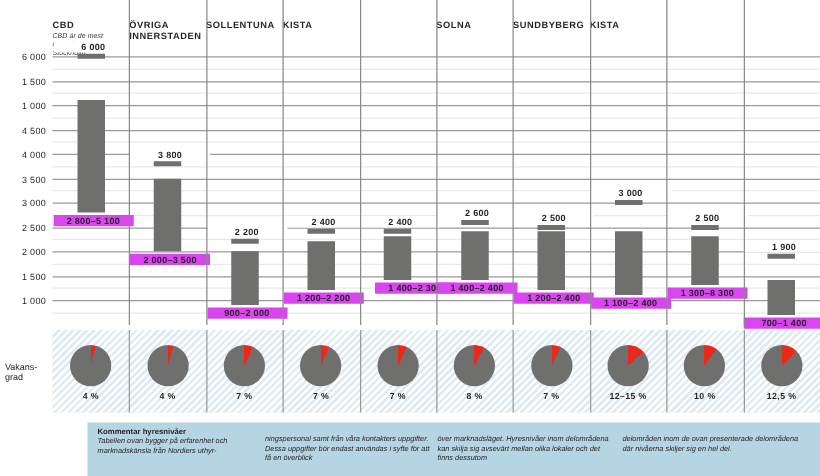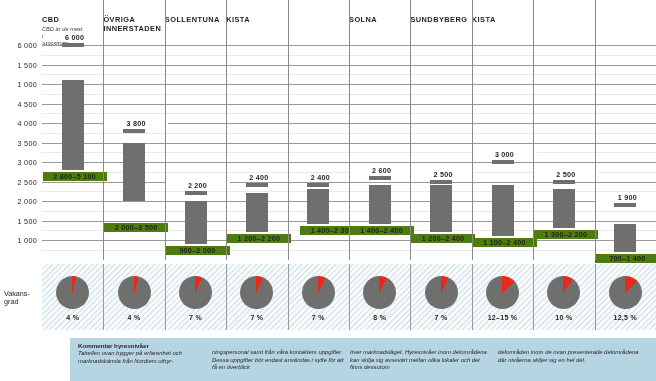--- a/index.html
+++ b/index.html
@@ -27,21 +27,21 @@
   .gline{position:absolute;left:0;width:614px;height:1px;background:#9a9a9a;}
   .gline-faint{position:absolute;left:0;width:614px;height:1px;background:#e9e9e9;}
   .ytick{position:absolute;left:0;width:37px;text-align:right;
          font-size:7.2px;letter-spacing:.3px;color:#231f20;}
 
   .bar{position:absolute;background:#6f6f6e;}
   .cap{position:absolute;height:4px;background:#6f6f6e;}
   .caplabel{position:absolute;font-size:7.2px;font-weight:bold;letter-spacing:.25px;
             text-align:center;color:#231f20;background:#fff;padding:0 2px;white-space:nowrap;}
   .rangelabel{position:absolute;font-size:7.2px;font-weight:bold;letter-spacing:.25px;
-              text-align:center;color:#231f20;background:#4d7c0f;padding:0 2px;white-space:nowrap;}
+              text-align:center;color:#231f20;background:#d946ef;padding:0 2px;white-space:nowrap;}
 
   
   .vac-band{position:absolute;left:42px;top:264px;width:614px;height:66px;
      background:
        repeating-linear-gradient(-45deg,
          rgba(255,255,255,0) 0px, rgba(255,255,255,0) 2px,
          #ffffff 2px, #ffffff 4px),
        #dfeaf2;}
   .vac-label{position:absolute;left:4px;top:290px;width:38px;
      font-size:7.2px;line-height:8.4px;color:#231f20;}
@@ -111,21 +111,21 @@
       <div class="gline-faint" style="top: 174.75px;"></div>
       <div class="gline-faint" style="top: 194.25px;"></div>
       <div class="gline-faint" style="top: 213.75px;"></div>
       <div class="bar" style="left: 19.7px; top: 44.1px; width: 22px; height: 89.7px;"></div>
       <div class="cap" style="left: 19.7px; width: 22px; top: 7px;"></div>
       <div class="caplabel" style="left: 0.7px; width: 60px; top: -3px;">6 000</div>
       <div class="rangelabel" style="left: 0.7px; width: 60px; top: 135.8px;">2 800–5 100</div>
       <div class="bar" style="left: 81.1px; top: 106.5px; width: 22px; height: 58.5px;"></div>
       <div class="cap" style="left: 81.1px; width: 22px; top: 92.8px;"></div>
       <div class="caplabel" style="left: 62.1px; width: 60px; top: 82.8px;">3 800</div>
-      <div class="rangelabel" style="left: 62.1px; width: 60px; top: 167px; margin-top: 20px;">2 000–3 500</div>
+      <div class="rangelabel" style="left: 62.1px; width: 60px; top: 167px;">2 000–3 500</div>
       <div class="bar" style="left: 142.5px; top: 165px; width: 22px; height: 42.9px;"></div>
       <div class="cap" style="left: 142.5px; width: 22px; top: 155.2px;"></div>
       <div class="caplabel" style="left: 123.5px; width: 60px; top: 145.2px;">2 200</div>
       <div class="rangelabel" style="left: 123.5px; width: 60px; top: 209.9px;">900–2 000</div>
       <div class="bar" style="left: 203.9px; top: 157.2px; width: 22px; height: 39px;"></div>
       <div class="cap" style="left: 203.9px; width: 22px; top: 147.4px;"></div>
       <div class="caplabel" style="left: 184.9px; width: 60px; top: 137.4px;">2 400</div>
       <div class="rangelabel" style="left: 184.9px; width: 60px; top: 198.2px;">1 200–2 200</div>
       <div class="bar" style="left: 265.3px; top: 153.3px; width: 22px; height: 35.1px;"></div>
       <div class="cap" style="left: 265.3px; width: 22px; top: 147.4px;"></div>
@@ -139,21 +139,21 @@
       <div class="cap" style="left: 388.1px; width: 22px; top: 143.5px;"></div>
       <div class="caplabel" style="left: 369.1px; width: 60px; top: 133.5px;">2 500</div>
       <div class="rangelabel" style="left: 369.1px; width: 60px; top: 198.2px;">1 200–2 400</div>
       <div class="bar" style="left: 449.5px; top: 149.4px; width: 22px; height: 50.7px;"></div>
       <div class="cap" style="left: 449.5px; width: 22px; top: 124px;"></div>
       <div class="caplabel" style="left: 430.5px; width: 60px; top: 114px;">3 000</div>
       <div class="rangelabel" style="left: 430.5px; width: 60px; top: 202.1px;">1 100–2 400</div>
       <div class="bar" style="left: 510.9px; top: 153.3px; width: 22px; height: 39px;"></div>
       <div class="cap" style="left: 510.9px; width: 22px; top: 143.5px;"></div>
       <div class="caplabel" style="left: 491.9px; width: 60px; top: 133.5px;">2 500</div>
-      <div class="rangelabel" style="left: 491.9px; width: 60px; top: 194.3px;">1 300–2 200</div>
+      <div class="rangelabel" style="left: 491.9px; width: 60px; top: 194.3px;">1 300–8 300</div>
       <div class="bar" style="left: 572.3px; top: 188.4px; width: 22px; height: 27.3px;"></div>
       <div class="cap" style="left: 572.3px; width: 22px; top: 166.9px;"></div>
       <div class="caplabel" style="left: 553.3px; width: 60px; top: 156.9px;">1 900</div>
       <div class="rangelabel" style="left: 553.3px; width: 60px; top: 217.7px;">700–1 400</div>
     </div>
 
   <div class="vac-band"></div>
   <div class="vac-label">Vakans-<br>grad</div>
 
   <div class="footer">

